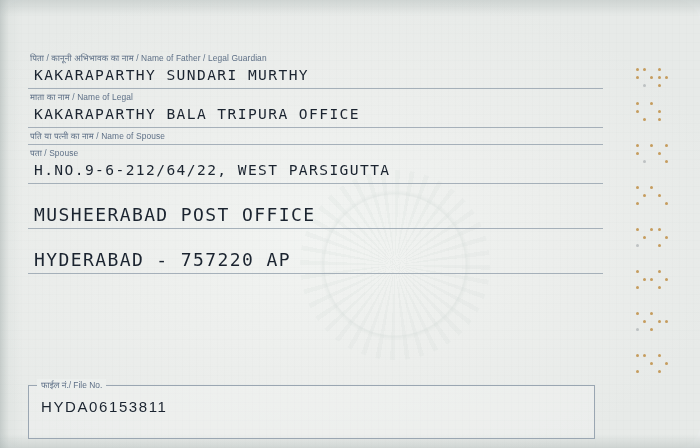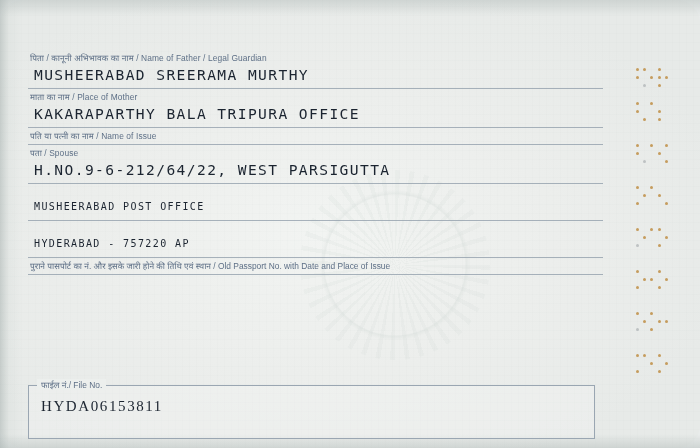--- a/index.html
+++ b/index.html
@@ -99,27 +99,27 @@
   .rule {
     height: 1px;
     background: #8e9ba8;
     opacity: 0.75;
     margin-top: 2px;
   }
 
   
   .addr-line {
     font-family: "DejaVu Sans Mono", monospace;
-    font-size: 10px;
+    font-size: 18px;
     letter-spacing: 1.4px;
     color: #1b2430;
     line-height: 22px;
     padding-left: 6px;
     white-space: nowrap;
-    margin-top: 12px;
+    margin-top: 20px;
   }
 
   .old-passport-label {
     font-size: 8.4px;
     color: #5d6f86;
     line-height: 12px;
     padding-left: 2px;
     white-space: nowrap;
   }
 
@@ -141,21 +141,21 @@
     background: #ecefed;
     padding: 0 4px;
     font-size: 8.4px;
     color: #5d6f86;
     white-space: nowrap;
   }
   .file-value {
     position: absolute;
     left: 12px;
     top: 12px;
-    font-family: Liberation Serif, serif;
+    font-family: Liberation Sans, sans-serif;
     font-size: 15px;
     letter-spacing: 1.6px;
     color: #1b2430;
   }
 
   
   .perf {
     position: absolute;
     right: 28px;
     top: 62px;
@@ -181,49 +181,45 @@
   <div class="texture"></div>
   <div class="watermark"></div>
   <div class="edge-left"></div>
   <div class="edge-top"></div>
   <div class="edge-bottom"></div>
 
   <div class="content">
 
     <div class="field">
       <div class="field-label">पिता / कानूनी अभिभावक का नाम / Name of Father / Legal Guardian</div>
-      <div class="field-value">MUSHEERABAD SREERAMA MURTHY</div>
-      <div class="rule"></div>
-    </div>
-
-    <div class="field">
-      <div class="field-label">माता का नाम / Place of Mother</div>
+      <div class="field-value">KAKARAPARTHY SUNDARI MURTHY</div>
+      <div class="rule"></div>
+    </div>
+
+    <div class="field">
+      <div class="field-label">माता का नाम / Name of Legal</div>
       <div class="field-value">KAKARAPARTHY BALA TRIPURA OFFICE</div>
       <div class="rule"></div>
     </div>
 
     <div class="field">
-      <div class="field-label">पति या पत्नी का नाम / Name of Issue</div>
+      <div class="field-label">पति या पत्नी का नाम / Name of Spouse</div>
       <div class="rule"></div>
     </div>
 
     <div class="field">
       <div class="field-label">पता / Spouse</div>
       <div class="field-value">H.NO.9-6-212/64/22, WEST PARSIGUTTA</div>
       <div class="rule"></div>
       <div class="addr-line">MUSHEERABAD POST OFFICE</div>
       <div class="rule"></div>
       <div class="addr-line">HYDERABAD - 757220 AP</div>
       <div class="rule"></div>
     </div>
 
-    <div class="field">
-      <div class="old-passport-label">पुराने पासपोर्ट का नं. और इसके जारी होने की तिथि एवं स्थान / Old Passport No. with Date and Place of Issue</div>
-      <div class="rule"></div>
-    </div>
 
   </div>
 
   <div class="file-box">
     <div class="file-label">फाईल नं./ File No.</div>
     <div class="file-value">HYDA06153811</div>
   </div>
 
   <div class="perf">
     <i style="left:4px;  top:6px;"></i>

